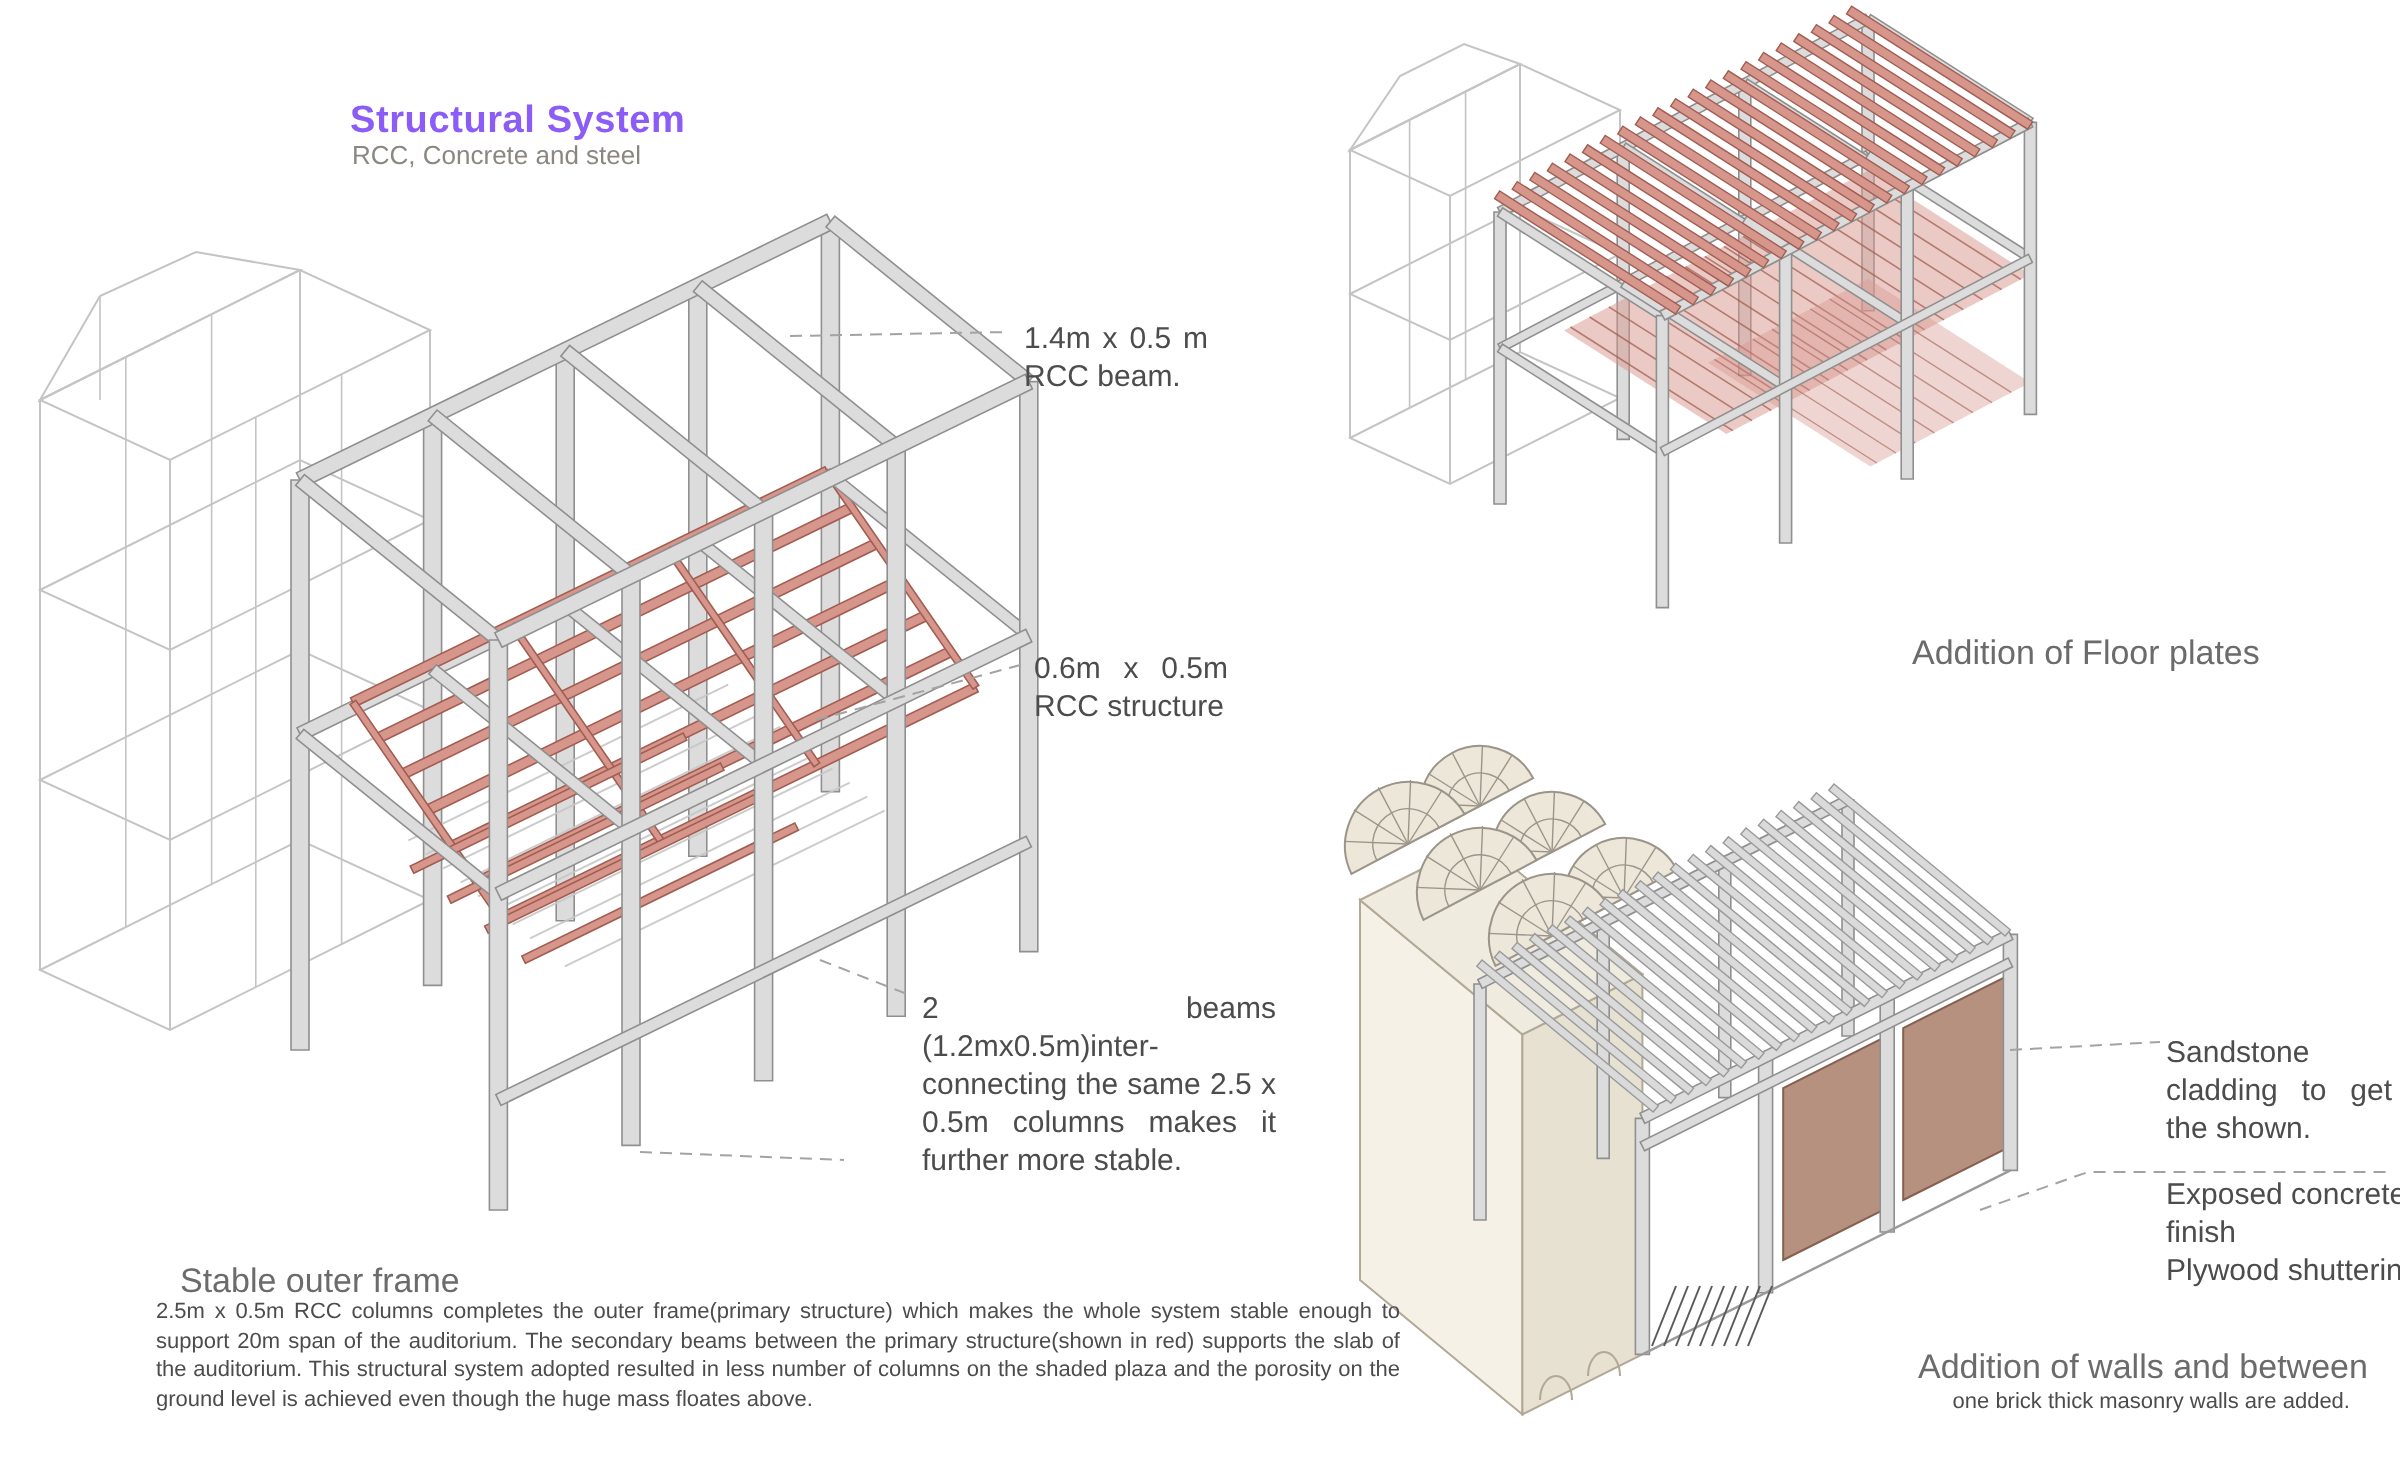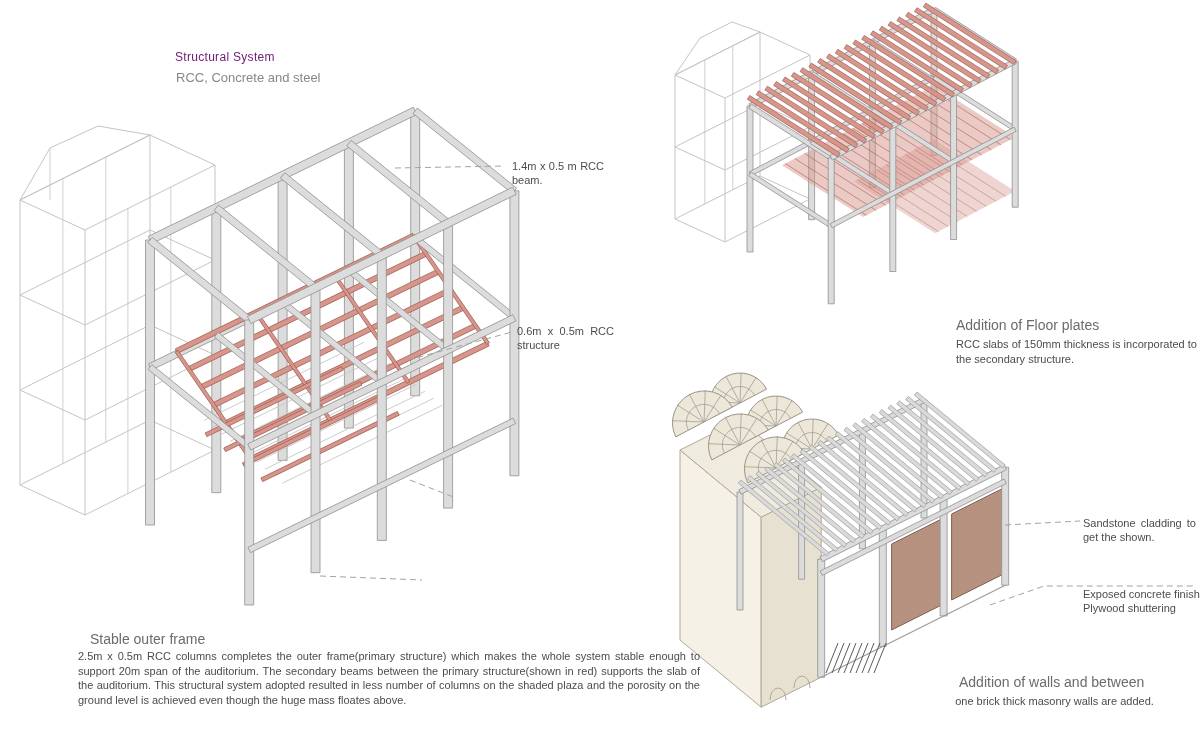--- a/index.html
+++ b/index.html
@@ -1,22 +1,22 @@
 <!DOCTYPE html>
 <html><head>
 <meta charset="utf-8">
 <style>
   *{margin:0;padding:0;box-sizing:border-box}
   body{font-family:"Liberation Sans",sans-serif;background:#fff;overflow:hidden}
   .page{position:relative;width:1200px;height:732px;background:#ffffff}
   svg.drawing{position:absolute;overflow:visible}
-  .title{position:absolute;left:175px;top:50px;font-size:12px;font-weight:normal;color:#701a75;letter-spacing:.3px}
+  .title{position:absolute;left:175px;top:50px;font-size:19px;font-weight:bold;color:#8b5cf6;letter-spacing:.3px}
   .subtitle{position:absolute;left:176px;top:70px;font-size:13px;color:#8b8780}
-  .note{position:absolute;font-size:11px;line-height:1.27;color:#4c4c4c;text-align:justify}
-  .sec-heading{position:absolute;font-size:14px;color:#6b6b6b}
+  .note{position:absolute;font-size:15px;line-height:1.27;color:#4c4c4c;text-align:justify}
+  .sec-heading{position:absolute;font-size:17px;color:#6b6b6b}
   .body-text{position:absolute;font-size:11px;line-height:1.32;color:#4c4c4c;text-align:justify}
   .note .ln{display:block}
 </style>
 </head>
 <body>
 
 <div class="page">
 
   <svg id="svg-main" class="drawing" style="left:0;top:60px" width="700" height="560" viewBox="0 0 700 560">
       <g>
@@ -297,28 +297,28 @@
         <line x1="325.0" y1="170.0" x2="400.0" y2="166.0" stroke="#a3a3a3" stroke-width="1" stroke-dasharray="6 4"></line>
         <polyline points="310,250 364,231 516,231" fill="none" stroke="#a3a3a3" stroke-width="1" stroke-dasharray="6 4"></polyline>
       </g>
     </svg>
 
   <div class="title">Structural System</div>
   <div class="subtitle">RCC, Concrete and steel</div>
 
   <div class="note" style="left:512px;top:160px;width:92px">1.4m x 0.5 m RCC beam.</div>
   <div class="note" style="left:517px;top:325px;width:97px">0.6m x 0.5m RCC structure</div>
+  <div class="note" style="left:461px;top:495px;width:177px">2 beams (1.2mx0.5m)inter-connecting the same 2.5 x 0.5m columns makes it further more stable.</div>
 
   <div class="sec-heading" style="left:90px;top:631px">Stable outer frame</div>
   <div class="body-text" style="left:78px;top:649px;width:622px">2.5m x 0.5m RCC columns completes the outer frame(primary structure) which makes the whole system stable enough to support 20m span of the auditorium. The secondary beams between the primary structure(shown in red) supports the slab of the auditorium. This structural system adopted resulted in less number of columns on the shaded plaza and the porosity on the ground level is achieved even though the huge mass floates above.</div>
 
   <div class="sec-heading" style="left:956px;top:317px">Addition of Floor plates</div>
-  <div class="body-text" style="left:956px;top:337px;width:241px">RCC slabs of 150mm thickness is incorporated to the secondary structure.</div>
 
   <div class="note" style="left:1083px;top:517px;width:113px">Sandstone cladding to get the shown.</div>
   <div class="note" style="left:1083px;top:588px;width:135px;text-align:left">
     <span class="ln">Exposed concrete finish</span>
     <span class="ln">Plywood shuttering</span>
   </div>
 
   <div class="sec-heading" style="left:959px;top:674px">Addition of walls and between</div>
-  <div class="body-text" style="left:934px;top:694px;width:241px;text-align:center">one brick thick masonry walls are added.</div>
+  <div class="body-text" style="left:934px;top:694px;width:241px;text-align:right">one brick thick masonry walls are added.</div>
 </div>
 
 </body></html>

